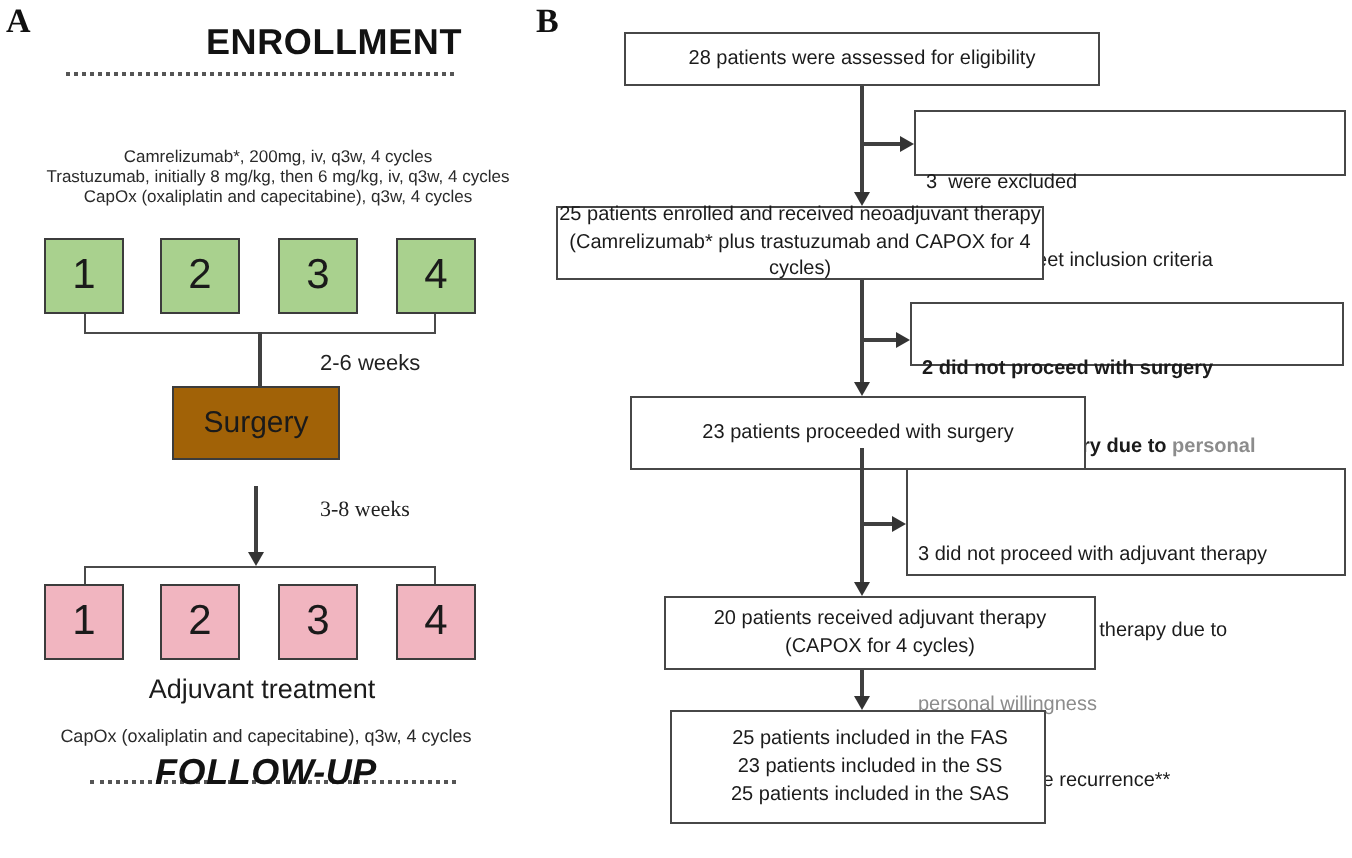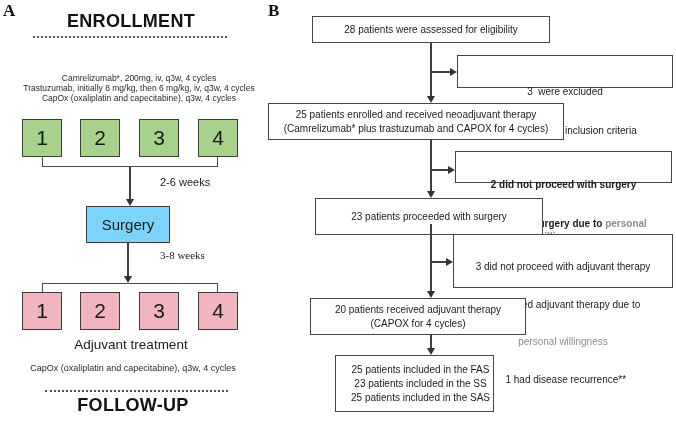--- a/index.html
+++ b/index.html
@@ -30,90 +30,90 @@
   .hline{height:1.5px;background:#404040;}
   .arrow-down{width:0;height:0;border-left:4.5px solid transparent;border-right:4.5px solid transparent;border-top:7px solid #333;}
   .arrow-right{width:0;height:0;border-top:4.5px solid transparent;border-bottom:4.5px solid transparent;border-left:7px solid #333;}
   .flow-box{
     box-sizing:border-box;border:1.4px solid #474747;background:#fff;font-size:10px;
     display:flex;flex-direction:column;align-items:center;justify-content:center;
     line-height:13.5px;text-align:center;
   }
   .side-box{
     box-sizing:border-box;border:1.4px solid #474747;background:#fff;font-size:10px;
-    line-height:13px;text-align:center;white-space:pre-wrap;
+    line-height:13px;text-align:left;white-space:pre-wrap;
   }
   .gray-text{color:#8c8c8c;}
 </style>
 </head>
 <body>
 
 <div class="canvas">
 
   <div class="abs panel-label" style="left:3px;top:1px;">A</div>
 
-  <div class="abs big-title center" style="left:0;top:11px;width:262px;">ENROLLMENT</div>
+  <div class="abs big-title center" style="left:0;top:11px;width:262px;padding-left:36px;">ENROLLMENT</div>
 
   <div class="abs dotted-rule" style="left:33px;top:36px;width:194px;"></div>
 
 
   <div class="abs regimen center" style="left:8px;top:73px;width:262px;">
     <div>Camrelizumab*, 200mg, iv, q3w, 4 cycles</div>
     <div>Trastuzumab, initially 8 mg/kg, then 6 mg/kg, iv, q3w, 4 cycles</div>
     <div>CapOx (oxaliplatin and capecitabine), q3w, 4 cycles</div>
   </div>
 
   <div class="abs cycle-box" style="left: 22px; top: 119px; background-color: rgb(169, 209, 142);">1</div>
   <div class="abs cycle-box" style="left: 80px; top: 119px; background-color: rgb(169, 209, 142);">2</div>
   <div class="abs cycle-box" style="left: 139px; top: 119px; background-color: rgb(169, 209, 142);">3</div>
   <div class="abs cycle-box" style="left: 198px; top: 119px; background-color: rgb(169, 209, 142);">4</div>
 
   <div class="abs bracket-down" style="left:42px;top:157px;width:176px;height:10px;"></div>
   <div class="abs vline" style="left:129px;top:166px;height:33px;"></div>
   <div class="abs arrow-down" style="left:125.5px;top:199px;"></div>
   <div class="abs interval" style="left:144px;top:176px;">2-6 weeks</div>
 
-  <div class="abs surgery-box" style="left: 86px; top: 206px; background-color: #7dd3fc;">Surgery</div>
+  <div class="abs surgery-box" style="left: 86px; top: 193px; background-color: #a16207;">Surgery</div>
 
   <div class="abs vline" style="left:127px;top:243px;height:34px;"></div>
   <div class="abs arrow-down" style="left:123.5px;top:276px;"></div>
   <div class="abs interval" style="left:144px;top:249px;font-family:Liberation Serif, serif;">3-8 weeks</div>
 
   <div class="abs bracket-up" style="left:42px;top:283px;width:176px;height:9px;"></div>
 
   <div class="abs cycle-box" style="left: 22px; top: 292px; background-color: rgb(241, 181, 192);">1</div>
   <div class="abs cycle-box" style="left: 80px; top: 292px; background-color: rgb(241, 181, 192);">2</div>
   <div class="abs cycle-box" style="left: 139px; top: 292px; background-color: rgb(241, 181, 192);">3</div>
   <div class="abs cycle-box" style="left: 198px; top: 292px; background-color: rgb(241, 181, 192);">4</div>
 
   <div class="abs heading-md center" style="left:0;top:337px;width:262px;">Adjuvant treatment</div>
 
   <div class="abs regimen-lg center" style="left:0;top:363px;width:266px;">CapOx (oxaliplatin and capecitabine), q3w, 4 cycles</div>
 
   <div class="abs dotted-rule" style="left:45px;top:390px;width:183px;"></div>
 
-  <div class="abs big-title center" style="left:4px;top:395px;width:258px;">FOLLOW-UP</div>
+  <div class="abs big-title center" style="left:4px;top:376px;width:258px;font-style:italic;">FOLLOW-UP</div>
 
   <div class="abs panel-label" style="left:268px;top:1px;">B</div>
 
   <div class="abs flow-box" style="left:312px;top:16px;width:238px;height:27px;">
     <div>28 patients were assessed for eligibility</div>
   </div>
 
   <div class="abs vline" style="left:430.3px;top:43px;height:54px;"></div>
   <div class="abs arrow-down" style="left:426.8px;top:96px;"></div>
   <div class="abs hline" style="left:431px;top:71px;width:20px;"></div>
   <div class="abs arrow-right" style="left:450px;top:67.5px;"></div>
 
   <div class="abs side-box" style="left:457px;top:55px;width:216px;height:33px;padding:3px 5px;">
     <div>3  were excluded</div>
     <div>  3 did not meet inclusion criteria</div>
   </div>
 
-  <div class="abs flow-box" style="left:268px;top:103px;width:296px;height:37px;">
+  <div class="abs flow-box" style="left:278px;top:103px;width:244px;height:37px;">
     <div>25 patients enrolled and received neoadjuvant therapy</div>
     <div>(Camrelizumab* plus trastuzumab and CAPOX for 4 cycles)</div>
   </div>
 
   <div class="abs vline" style="left:430.3px;top:140px;height:52px;"></div>
   <div class="abs arrow-down" style="left:426.8px;top:191px;"></div>
   <div class="abs hline" style="left:431px;top:169px;width:18px;"></div>
   <div class="abs arrow-right" style="left:448px;top:165.5px;"></div>
 
   <div class="abs side-box" style="left:455px;top:151px;width:217px;height:32px;padding:0 5px;font-weight:bold;">
@@ -123,34 +123,34 @@
 
   <div class="abs flow-box" style="left:315px;top:198px;width:228px;height:37px;">
     <div>23 patients proceeded with surgery</div>
   </div>
 
   <div class="abs vline" style="left:430.3px;top:224px;height:68px;"></div>
   <div class="abs arrow-down" style="left:426.8px;top:291px;"></div>
   <div class="abs hline" style="left:431px;top:261px;width:16px;"></div>
   <div class="abs arrow-right" style="left:446px;top:257.5px;"></div>
 
-  <div class="abs side-box" style="left:453px;top:234px;width:220px;height:54px;padding:1px 5px;line-height:12.5px;">
+  <div class="abs side-box" style="left:453px;top:234px;width:220px;height:54px;padding:12px 5px;line-height:12.5px;">
     <div>3 did not proceed with adjuvant therapy</div>
     <div>  2 refused adjuvant therapy due to</div>
     <div class="gray-text">personal willingness</div>
     <div>  1 had disease recurrence**</div>
   </div>
 
-  <div class="abs flow-box" style="left:310px;top:298px;width:216px;height:37px;">
+  <div class="abs flow-box" style="left:332px;top:298px;width:216px;height:37px;">
     <div>20 patients received adjuvant therapy</div>
     <div>(CAPOX for 4 cycles)</div>
   </div>
 
   <div class="abs vline" style="left:430.3px;top:335px;height:14px;"></div>
   <div class="abs arrow-down" style="left:426.8px;top:348px;"></div>
 
-  <div class="abs flow-box" style="left:335px;top:355px;width:159px;height:57px;line-height:14px;padding-left:12px;">
+  <div class="abs flow-box" style="left:335px;top:355px;width:188px;height:57px;line-height:14px;padding-left:12px;">
     <div>25 patients included in the FAS</div>
     <div>23 patients included in the SS</div>
     <div>25 patients included in the SAS</div>
   </div>
 
 </div>
 
 </body></html>

